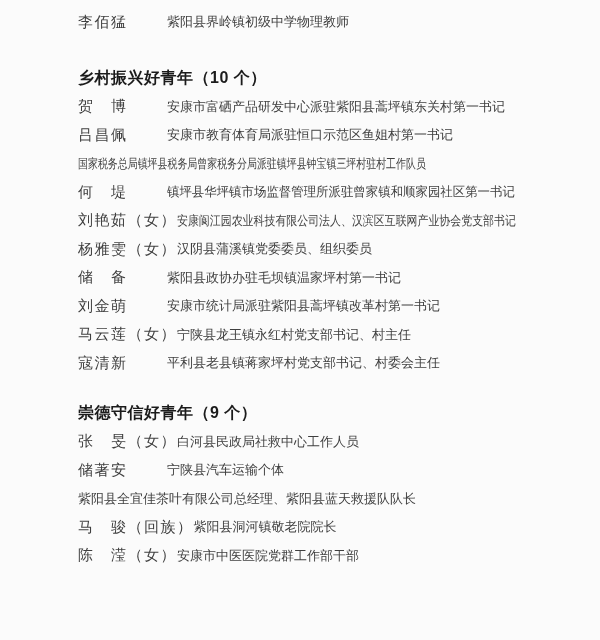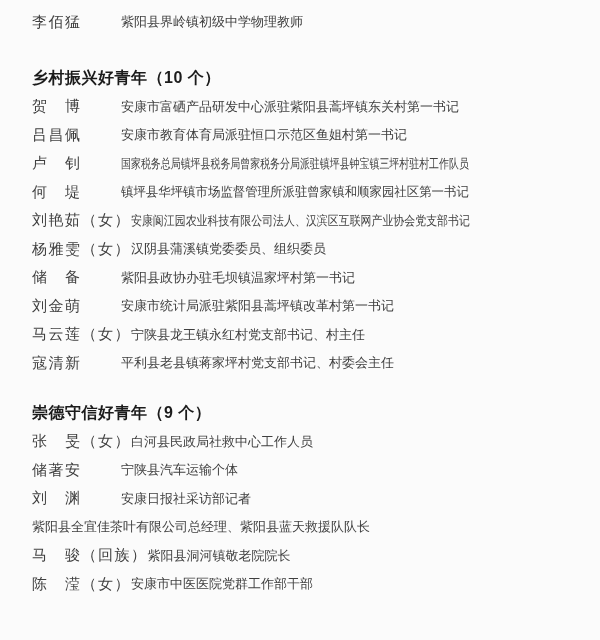--- a/index.html
+++ b/index.html
@@ -4,21 +4,21 @@
 <style>
   * { margin: 0; padding: 0; box-sizing: border-box; }
   html, body { width: 600px; height: 640px; overflow: hidden; }
   body {
     background: var(--bg, #fbfbfb);
     color: var(--fg, #3f3f3f);
     font-family: "DejaVu Serif", "Liberation Serif", serif;
   }
   .page {
     width: 600px; height: 640px;
-    padding: 8px 45px 0 32px;
+    padding: 8px 45px 0 78px;
     overflow: hidden;
   }
   .row {
     display: flex;
     align-items: center;
     height: 28.5px;
     white-space: nowrap;
   }
   .name {
     flex: 0 0 auto;
@@ -68,21 +68,20 @@
     <div>
           <div class="row">
     <span class="name">贺　博</span>
     <span class="desc"><span class="fit">安康市富硒产品研发中心派驻紫阳县蒿坪镇东关村第一书记</span></span>
   </div>
           <div class="row">
     <span class="name">吕昌佩</span>
     <span class="desc"><span class="fit">安康市教育体育局派驻恒口示范区鱼姐村第一书记</span></span>
   </div>
           <div class="row">
-    <span class="name">卢　钊</span>
     <span class="desc"><span class="fit" style="transform: scaleX(0.764532);">国家税务总局镇坪县税务局曾家税务分局派驻镇坪县钟宝镇三坪村驻村工作队员</span></span>
   </div>
           <div class="row">
     <span class="name">何　堤</span>
     <span class="desc"><span class="fit" style="transform: scaleX(0.955665);">镇坪县华坪镇市场监督管理所派驻曾家镇和顺家园社区第一书记</span></span>
   </div>
           <div class="row">
     <span class="name">刘艳茹（女）</span>
     <span class="desc"><span class="fit" style="transform: scaleX(0.840934);">安康阆江园农业科技有限公司法人、汉滨区互联网产业协会党支部书记</span></span>
   </div>
@@ -113,24 +112,20 @@
     <div>
           <div class="row">
     <span class="name">张　旻（女）</span>
     <span class="desc"><span class="fit">白河县民政局社救中心工作人员</span></span>
   </div>
           <div class="row">
     <span class="name">储著安</span>
     <span class="desc"><span class="fit">宁陕县汽车运输个体</span></span>
   </div>
           <div class="row">
-    <span class="name">刘　渊</span>
-    <span class="desc"><span class="fit">安康日报社采访部记者</span></span>
-  </div>
-          <div class="row">
     <span class="desc"><span class="fit">紫阳县全宜佳茶叶有限公司总经理、紫阳县蓝天救援队队长</span></span>
   </div>
           <div class="row">
     <span class="name">马　骏（回族）</span>
     <span class="desc"><span class="fit">紫阳县洞河镇敬老院院长</span></span>
   </div>
           <div class="row">
     <span class="name">陈　滢（女）</span>
     <span class="desc"><span class="fit">安康市中医医院党群工作部干部</span></span>
   </div>

